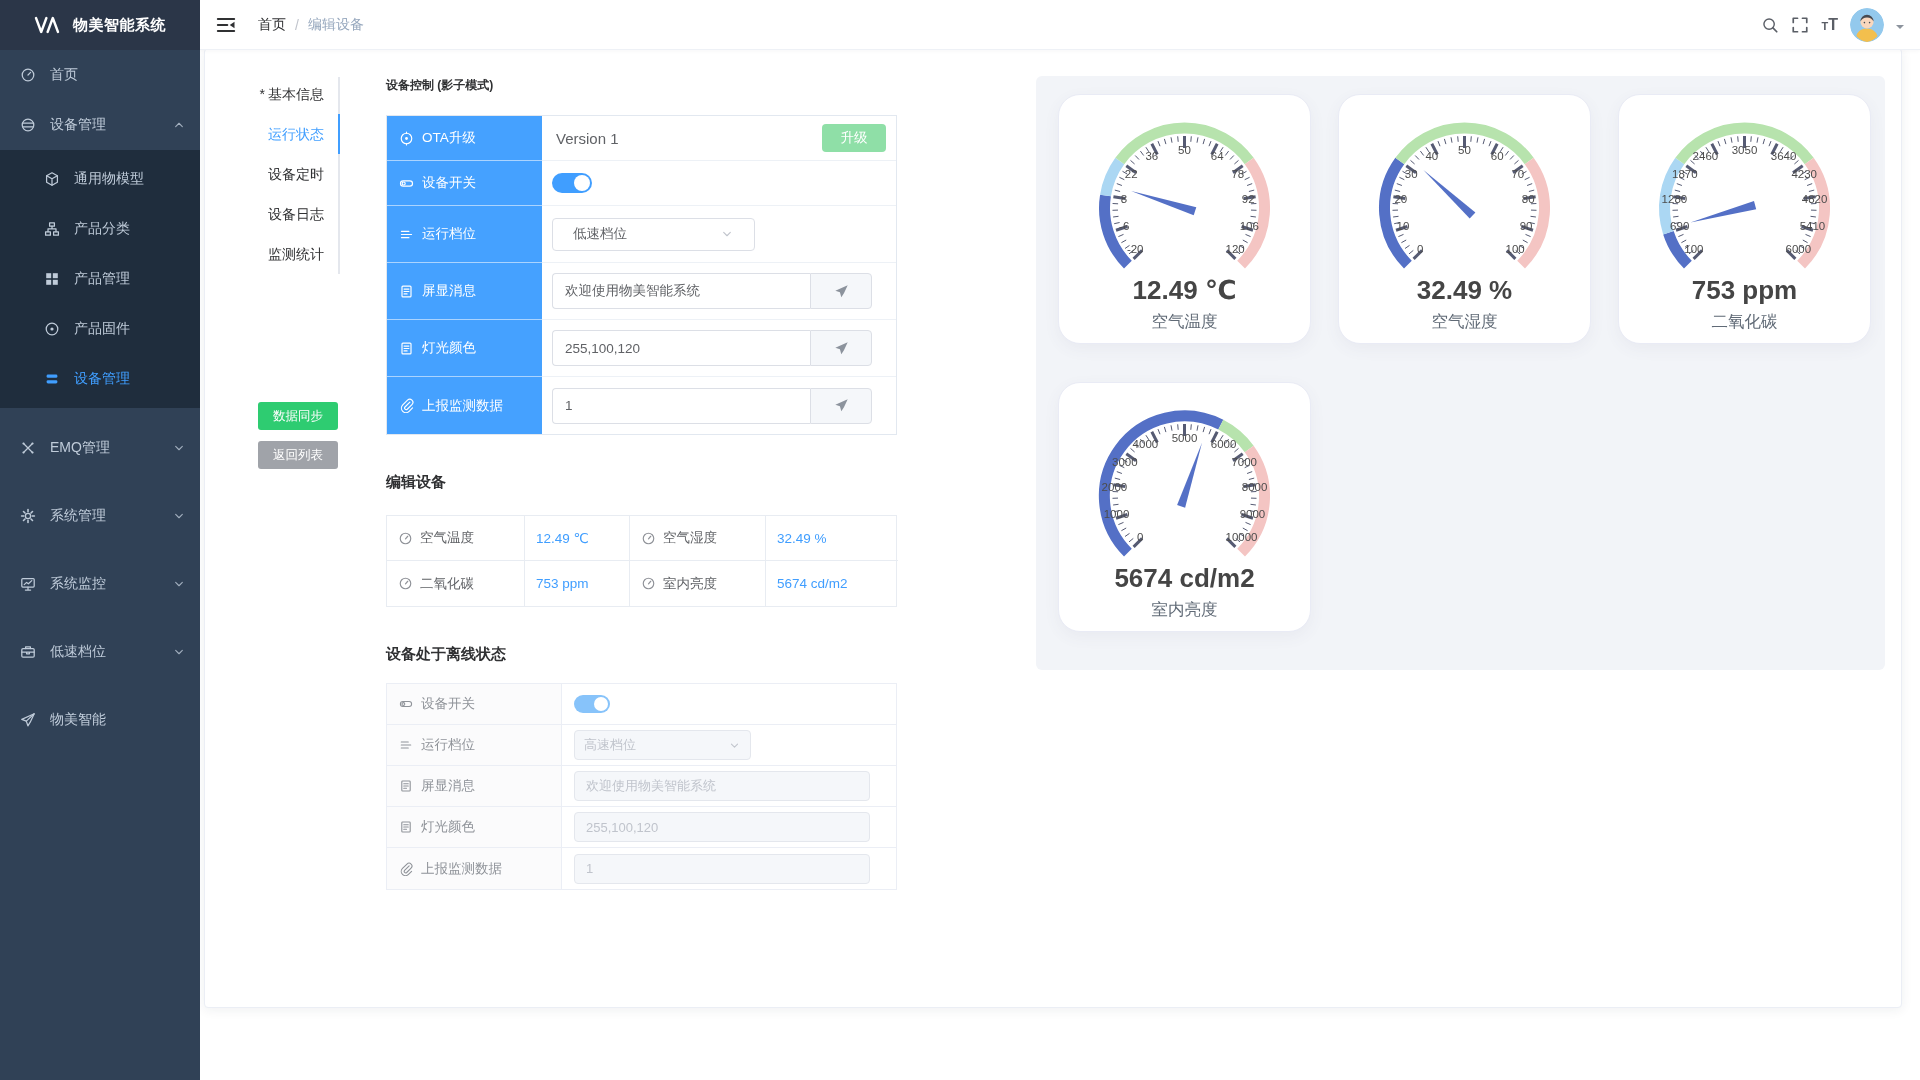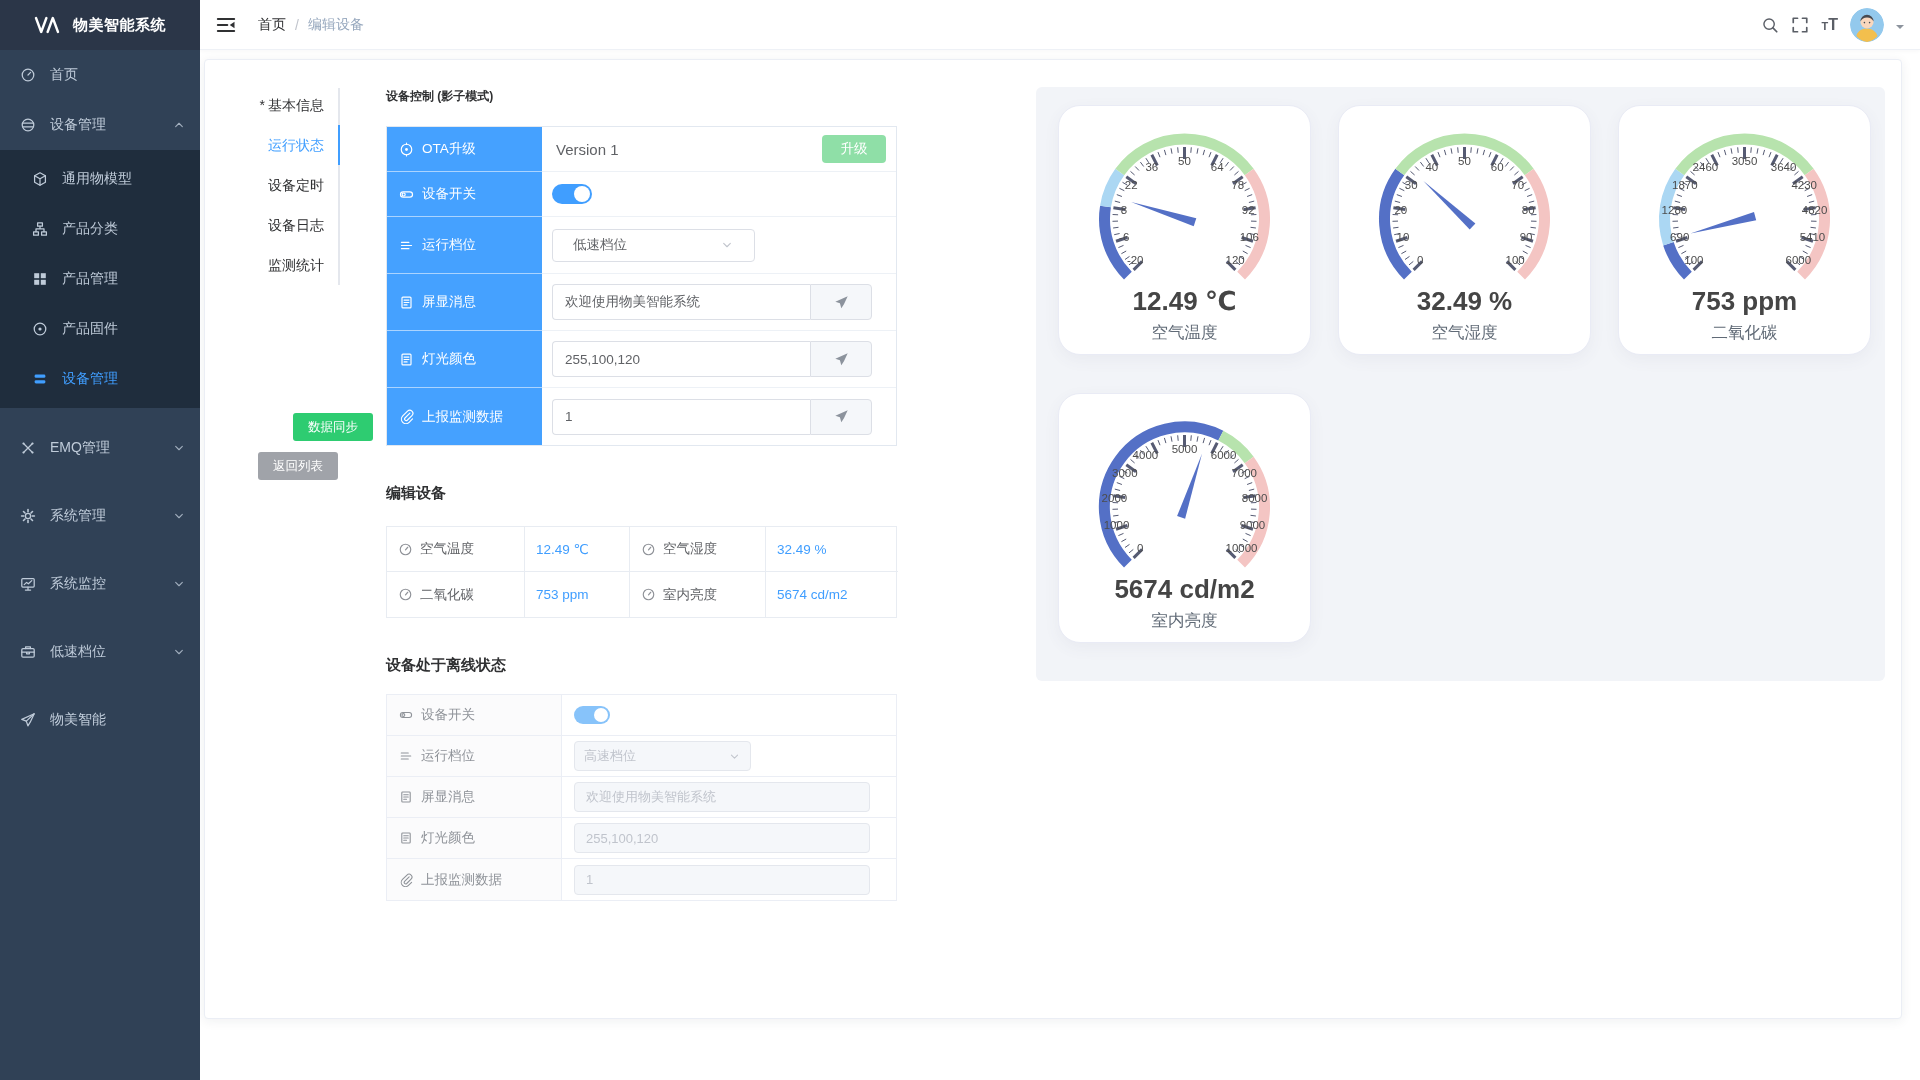--- a/index.html
+++ b/index.html
@@ -8,53 +8,53 @@
   .stage { position:relative; width:1872px; height:1080px; background:#fff; }
 
   
   .sidebar { position:absolute; left:0; top:0; width:200px; height:1080px; background:#304156; z-index:5; }
   .logo { height:50px; display:flex; align-items:center; justify-content:center; gap:9px; background:#2b3648; }
   .logo-title { color:#fff; font-size:15px; font-weight:bold; letter-spacing:.5px; }
   .nav-item { position:relative; display:flex; align-items:center; gap:14px; padding-left:20px; color:#bfcbd9; font-size:14px; cursor:pointer; }
   .nav-item .icn { display:inline-flex; width:16px; height:16px; }
   .nav-item.h50 { height:50px; } .nav-item.h56 { height:56px;margin-top:12px; }
   .submenu { background:#1f2d3d; padding:4px 0; }
-  .submenu .nav-item { padding-left:32px; height:50px; }
+  .submenu .nav-item { padding-left:44px; height:50px; }
   .nav-item.active { color:#409EFF; }
   .nav-chevron { position:absolute; right:14px; display:inline-flex; width:14px; height:14px; opacity:.8; }
 
   
   .navbar { position:absolute; left:200px; top:0; width:1720px; height:50px; background:#fff;
     border-bottom:1px solid #eef1f6; box-shadow:0 1px 4px rgba(0,21,41,.04); z-index:4; }
   .hamburger { position:absolute; left:16px; top:15px; width:20px; height:20px; color:#303133; cursor:pointer; }
   .breadcrumb { position:absolute; left:58px; top:0; height:50px; display:flex; align-items:center; gap:9px; font-size:14px; }
   .crumb-link { color:#303133; cursor:pointer; }
   .crumb-sep { color:#c0c4cc; }
   .crumb-current { color:#97a8be; }
   .nav-tools { position:absolute; right:0; top:0; height:50px; display:flex; align-items:center; gap:12px; padding-right:16px; }
   .tool-icn { width:18px; height:18px; color:#5a5e66; cursor:pointer; display:inline-flex; }
   .tt { color:#5a5e66; cursor:pointer; font-weight:bold; font-size:16px; line-height:18px; }
   .tt i { font-style:normal; font-size:11px; }
   .avatar { width:34px; height:34px; border-radius:50%; overflow:hidden; cursor:pointer; display:inline-flex; }
   .caret { width:0; height:0; border:4.5px solid transparent; border-top-color:#8c939d; margin-top:8px; cursor:pointer; }
 
   
-  .card { position:absolute; left:204px; top:59px; width:1698px; height:960px; background:#fff;
+  .card { position:absolute; left:204px; top:48px; width:1698px; height:960px; background:#fff;
     border:1px solid #ebeef5; border-radius:4px; box-shadow:0 2px 12px rgba(31,45,61,.07); }
 
   
   .tabs { position:absolute; left:0; top:25px; width:133px; }
   .tabs-divider { position:absolute; left:133px; top:28px; width:2px; height:197px; background:#e4e7ed; }
   .tab-item { height:40px; line-height:40px; text-align:right; padding-right:14px; font-size:14px; color:#303133; cursor:pointer; white-space:nowrap; }
   .tab-item.active { color:#409EFF; }
   .tab-item .star { margin-right:3px; color:#303133; }
   .active-bar { position:absolute; left:133px; top:65px; width:2px; height:40px; background:#409EFF; }
 
   .btn { display:flex; align-items:center; justify-content:center; color:#fff; font-size:12.5px; border:none; border-radius:3px; cursor:pointer; }
-  .btn-sync { position:absolute; left:53px; top:353px; width:80px; height:28px; background:#2ecc71;margin-left:35px; }
+  .btn-sync { position:absolute; left:53px; top:353px; width:80px; height:28px; background:#2ecc71; }
   .btn-back { position:absolute; left:53px; top:392px; width:80px; height:28px; background:#a0a3a9; }
 
   
   .form-col { position:absolute; left:181px; top:0; width:511px; }
   .panel-title { position:absolute; top:28px; left:0; font-size:12px; font-weight:bold; color:#303133; }
   .sec-head { position:absolute; left:0; font-size:15px; font-weight:bold; color:#303133; }
 
   .shadow-table { position:absolute; top:66px; left:0; width:511px; border:1px solid #e2e8f0; }
   .s-row { display:flex; }
   .s-lab { width:155px; background:#45a1ff; color:#fff; display:flex; align-items:center; gap:8px; padding-left:12px; font-size:13.5px; border-bottom:1px solid rgba(255,255,255,.55); }

